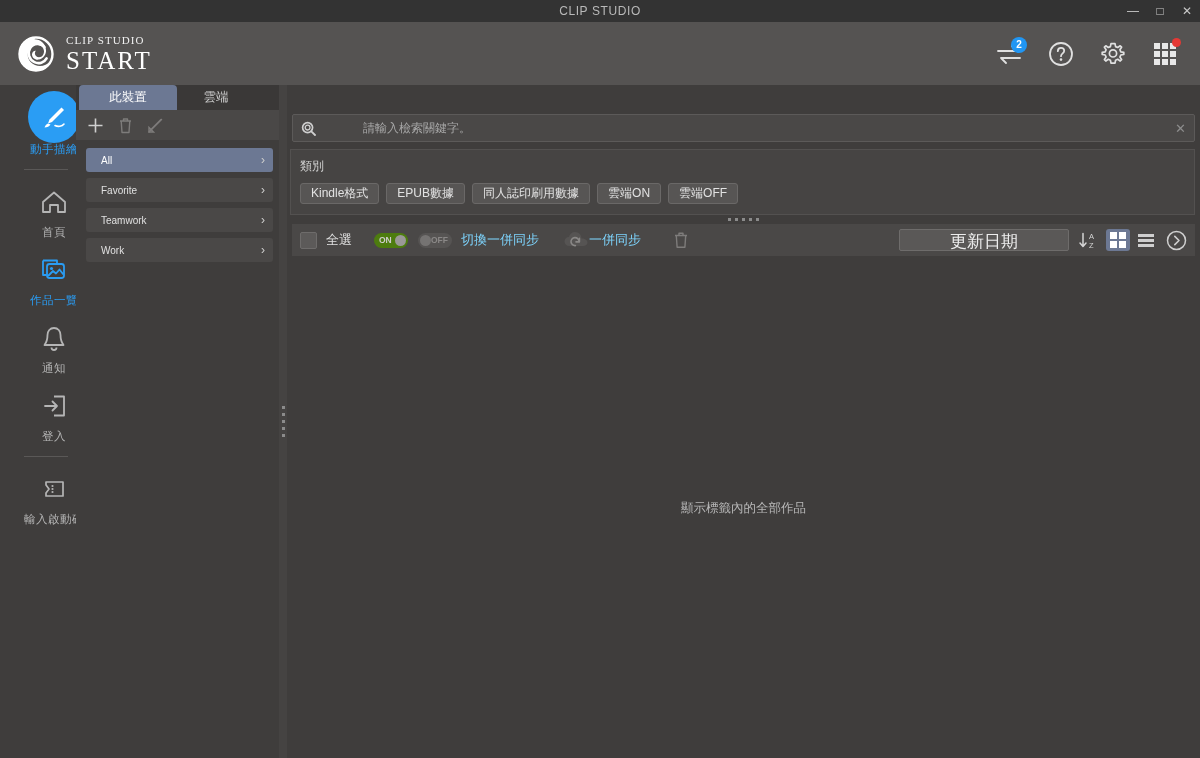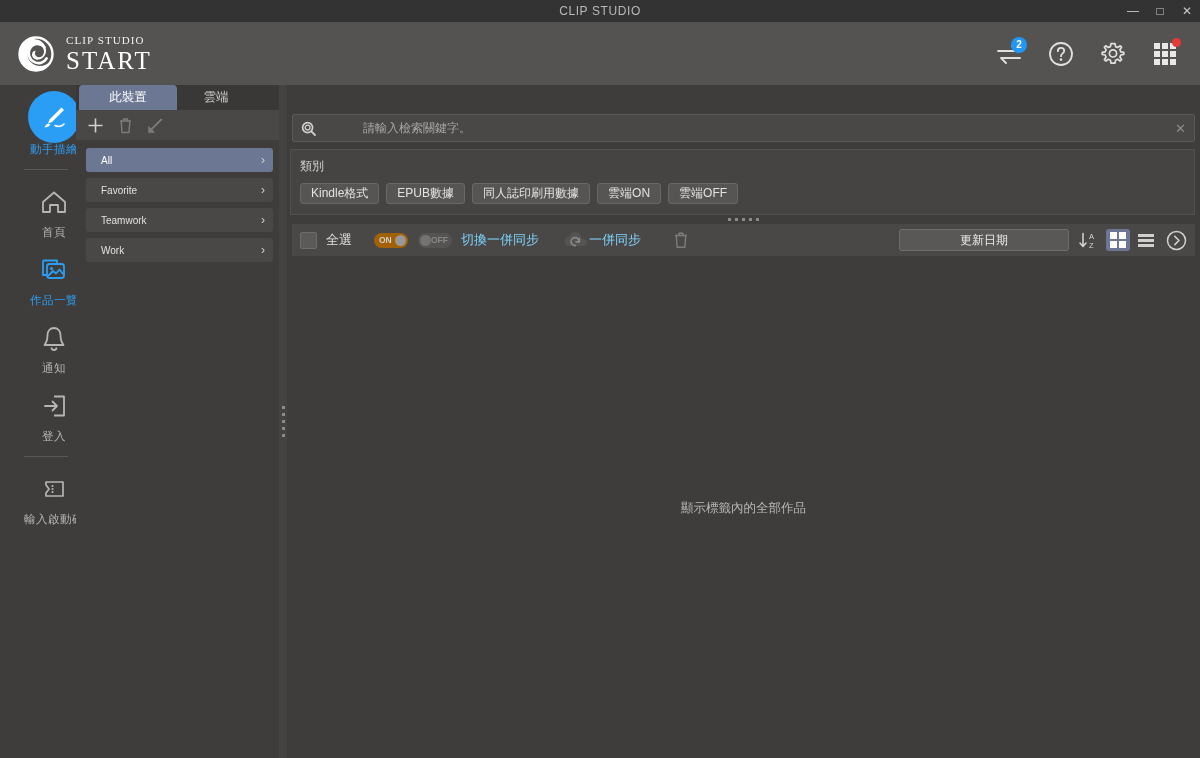--- a/index.html
+++ b/index.html
@@ -148,37 +148,37 @@
   .ctoolbar {
     height: 32px; margin: 0 5px; background: #4a4847;
     display: flex; align-items: center; padding: 0 8px;
   }
   .chk {
     width: 17px; height: 17px; background: #5c5a59; border: 1px solid #6e6c6b; border-radius: 2px; cursor: pointer;
   }
   .ctoolbar .lbl { font-size: 13px; color: #e0e0e0; margin-left: 9px; }
   .ctoolbar .lbl.dim { color: #7dd3fc; }
   .toggle {
-    width: 34px; height: 15px; border-radius: 8px; background: #a16207;
+    width: 34px; height: 15px; border-radius: 8px; background: #4d7c0f;
     display: flex; align-items: center; position: relative; cursor: pointer;
   }
   .toggle .tk { width: 11px; height: 11px; border-radius: 50%; background: #9a9897; position: absolute; }
   .toggle.on .tk { right: 2px; }
   .toggle.off .tk { left: 2px; }
   .toggle .tt { font-size: 8.5px; color: #cfcdcc; font-weight: bold; position: absolute; }
   .toggle.on .tt { left: 5px; }
   .toggle.off .tt { right: 4px; }
   .toggle.off { background: #565453; }
   .toggle.off .tt { color: #8a8887; }
   .toggle.off .tk { background: #757372; }
 
   .sortsel {
     width: 170px; height: 22px; background: #5a5857; border: 1px solid #6e6c6b; border-radius: 2px;
-    display: flex; align-items: center; justify-content: center;
-    font-size: 12px; color: #ededed; cursor: pointer;
+    display: flex; justify-content: center;
+    font-size: 17px; color: #ededed; cursor: pointer;
   }
   .vbtn {
     width: 24px; height: 22px; display: flex; align-items: center; justify-content: center;
     border-radius: 3px; cursor: pointer;
   }
   .vbtn.active { background: #6c7893; }
   .vdots { display: grid; grid-template-columns: repeat(2, 7px); grid-template-rows: repeat(2, 7px); gap: 2px; }
   .vdots i { background: #ffffff; display: block; }
   .vlines { display: flex; flex-direction: column; gap: 2px; }
   .vlines i { width: 16px; height: 3px; background: #cfcfcf; display: block; }

